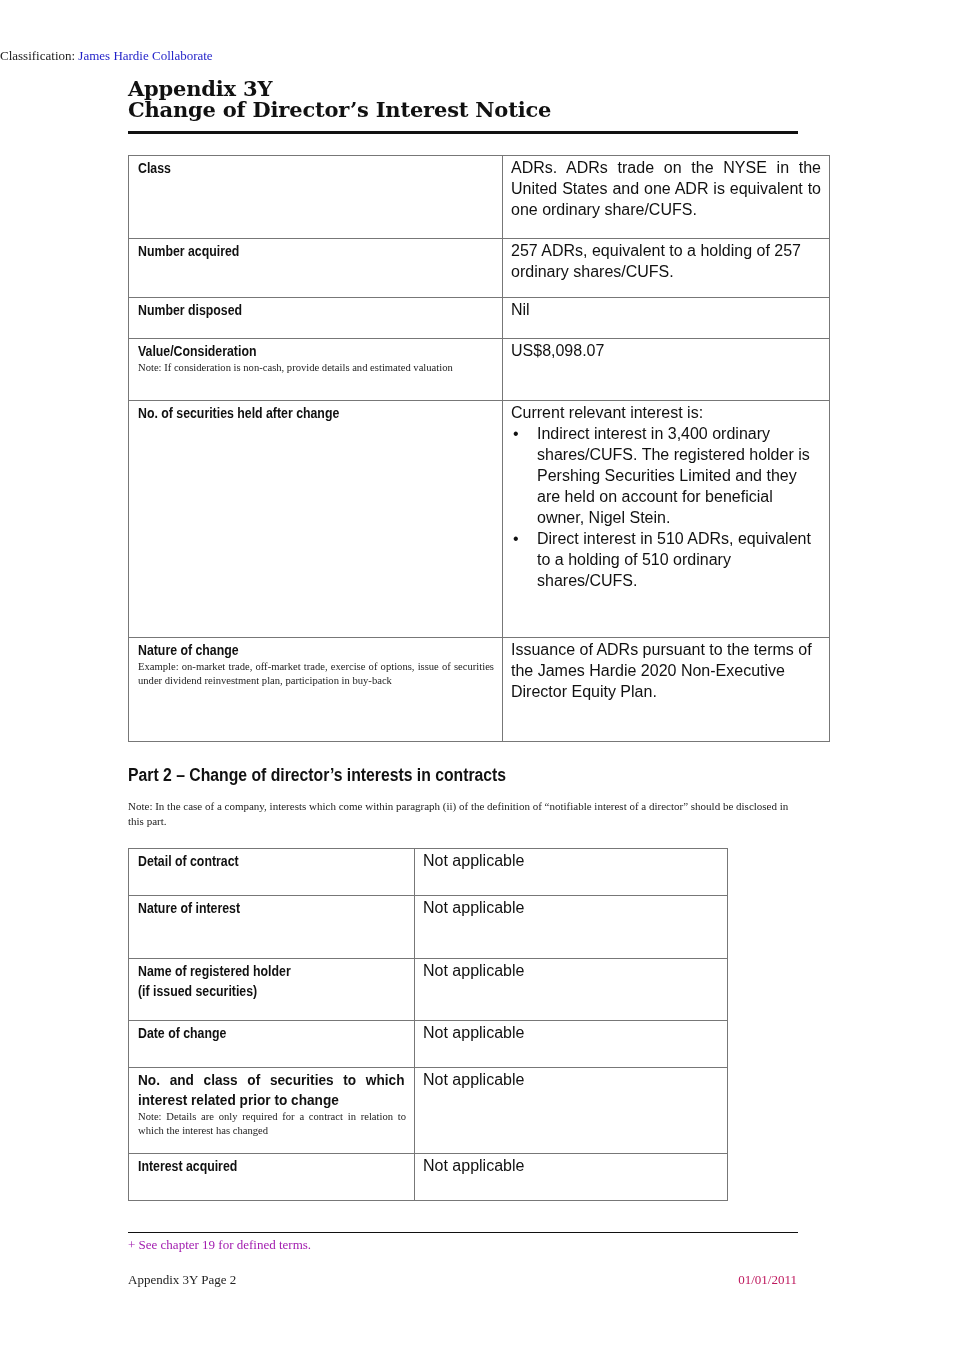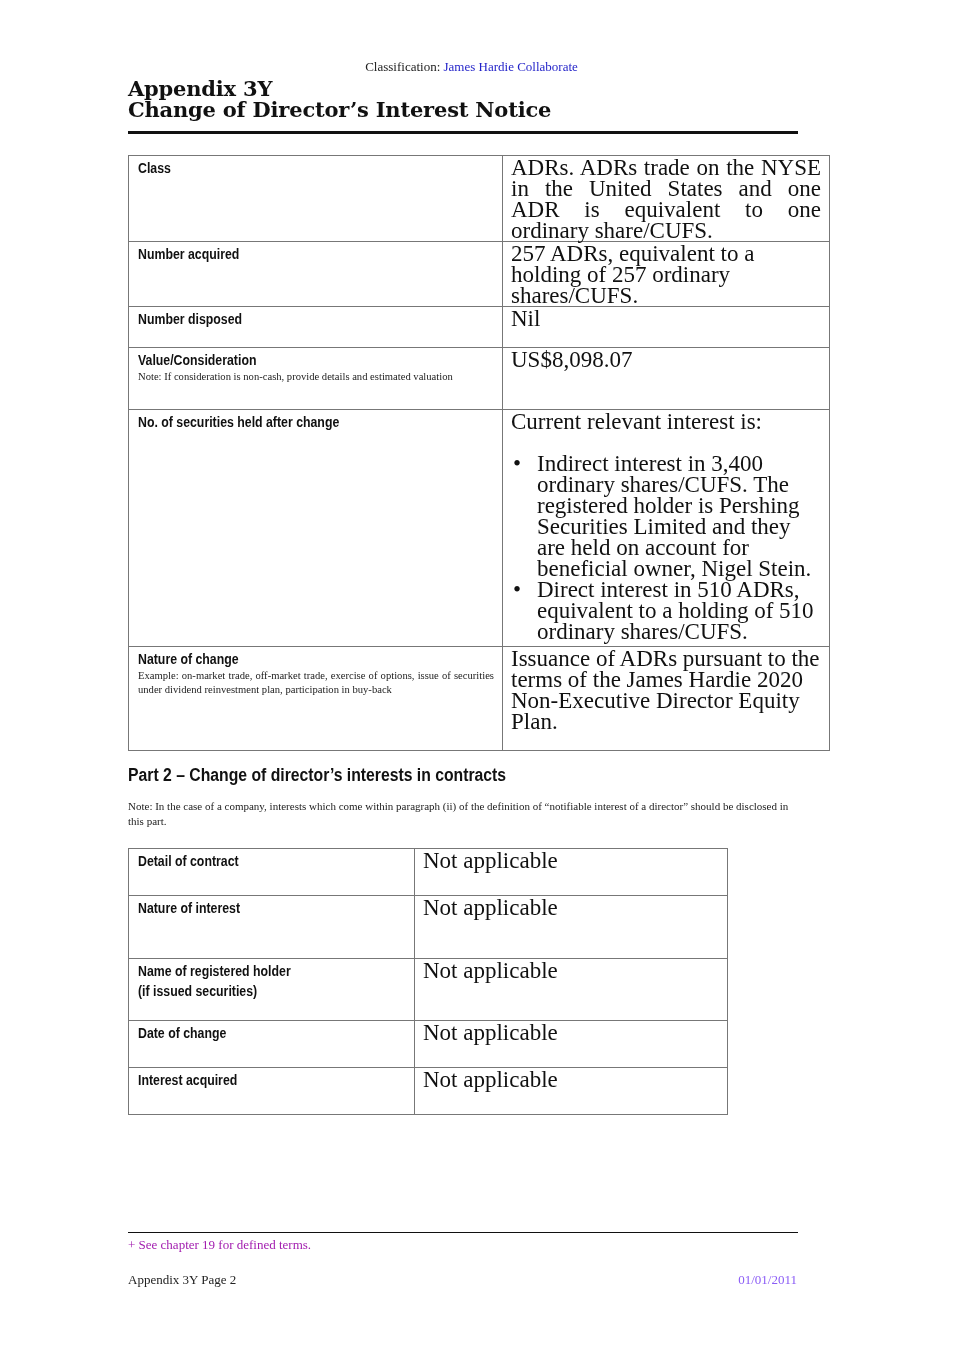--- a/index.html
+++ b/index.html
@@ -1,49 +1,49 @@
 <!DOCTYPE html>
 <html><head>
 <meta charset="utf-8">
 <style>
   html, body { margin: 0; padding: 0; background: #ffffff; }
   body { width: 965px; height: 1365px; position: relative; overflow: hidden; color: #111; }
 
-  .classification { position: absolute; top: 59px; left: 0; width: 925px; text-align: center; font-family: "Liberation Serif", serif; font-size: 13px; color: #222; padding-left: 9px; }
+  .classification { position: absolute; top: 48px; left: 0; width: 925px; text-align: left; font-family: "Liberation Serif", serif; font-size: 13px; color: #222; }
   .classification .cls-value { color: #1f1fc8; }
 
   .header-title { position: absolute; left: 128px; top: 78px; font-family: "DejaVu Serif", serif; font-weight: bold; font-size: 21px; line-height: 21px; color: #111; letter-spacing: -0.2px; }
   .header-rule { position: absolute; left: 128px; top: 131px; width: 670px; height: 3px; background: #111; }
 
   table.t { position: absolute; border-collapse: collapse; table-layout: fixed; }
   table.t td { border: 1px solid #777; vertical-align: top; padding: 0; }
   .lbl { font-family: "Liberation Sans", sans-serif; font-weight: bold; font-size: 14px; line-height: 20px; color: #111; transform: scaleX(0.88); transform-origin: left top; width: 113%; }
   .note { font-family: "Liberation Serif", serif; font-size: 10.6px; line-height: 14px; color: #222; text-align: justify; }
-  .val { font-family: Liberation Serif, serif; font-size: 23px; line-height: 21px; color: #111; }
+  .val { font-family: Liberation Sans, sans-serif; font-size: 16px; line-height: 21px; color: #111; }
   .val.just { text-align: justify; }
 
   .t1 { left: 128px; top: 155px; width: 702px; }
   .t1 td.l { width: 356px; padding: 2px 8px 0 9px; margin-left: 23px; }
   .t1 td.r { padding: 1px 8px 0 8px; }
 
   ul.bul { margin: 0; padding: 0; list-style: none; }
   ul.bul li { position: relative; padding-left: 26px; }
   ul.bul li .dot { position: absolute; left: 2px; top: 0; }
 
   .part2-title { position: absolute; left: 128px; top: 765px; font-family: "Liberation Sans", sans-serif; font-weight: bold; font-size: 17.5px; color: #111; transform: scaleX(0.9); transform-origin: left top; white-space: nowrap; }
   .part2-note { position: absolute; left: 128px; top: 799px; width: 670px; font-family: "Liberation Serif", serif; font-size: 11px; line-height: 15px; color: #222; }
 
   .t2 { left: 128px; top: 848px; width: 600px; }
   .t2 td.l { width: 268px; padding: 2px 8px 0 9px; }
   .t2 td.r { padding: 1px 8px 0 8px; margin-top: 20px; }
 
   .footer-rule { position: absolute; left: 128px; top: 1232px; width: 670px; height: 1px; background: #111; }
   .footer-terms { position: absolute; left: 128px; top: 1237px; font-family: "Liberation Serif", serif; font-size: 13px; color: #a21caf; }
   .footer-page { position: absolute; left: 128px; top: 1272px; font-family: "Liberation Serif", serif; font-size: 13px; color: #222; }
-  .footer-date { position: absolute; right: 168px; top: 1272px; font-family: "Liberation Serif", serif; font-size: 13px; color: #8b5cf6; }
+  .footer-date { position: absolute; right: 168px; top: 1272px; font-family: "Liberation Serif", serif; font-size: 13px; color: #be185d; }
 </style>
 </head>
 <body>
 
 <div class="classification">
   <span>Classification:</span>
   <span class="cls-value">James Hardie Collaborate</span>
 </div>
 
 <div class="header-title">
@@ -85,21 +85,21 @@
     </td>
     <td class="r">
           <div class="val">US$8,098.07</div>
         </td>
   </tr>
   <tr style="height:237px">
     <td class="l">
           <div class="lbl">No. of securities held after change</div>
         </td>
     <td class="r">
-      <div class="val" style="margin-bottom:21px">Current relevant interest is:</div>
+      <div class="val" style="">Current relevant interest is:</div>
       <ul class="bul val">
         <li><span class="dot">•</span><span>Indirect interest in 3,400 ordinary shares/CUFS. The registered holder is Pershing Securities Limited and they are held on account for beneficial owner, Nigel Stein.</span></li>
         <li><span class="dot">•</span><span>Direct interest in 510 ADRs, equivalent to a holding of 510 ordinary shares/CUFS.</span></li>
       </ul>
     </td>
   </tr>
   <tr style="height:104px">
     <td class="l">
       <div class="lbl">Nature of change</div>
       <div class="note">Example: on-market trade, off-market trade, exercise of options, issue of securities under dividend reinvestment plan, participation in buy-back</div>
@@ -142,20 +142,29 @@
         </td>
   </tr>
   <tr style="height:47px">
     <td class="l">
           <div class="lbl">Date of change</div>
         </td>
     <td class="r">
           <div class="val">Not applicable</div>
         </td>
   </tr>
+  <tr style="height:86px">
+    <td class="l">
+      <div class="lbl" style="font-size:15.5px;line-height:20px;text-align:justify;">No. and class of securities to which interest related prior to change</div>
+      <div class="note">Note: Details are only required for a contract in relation to which the interest has changed</div>
+    </td>
+    <td class="r">
+          <div class="val">Not applicable</div>
+        </td>
+  </tr>
   <tr style="height:47px">
     <td class="l">
           <div class="lbl">Interest acquired</div>
         </td>
     <td class="r">
           <div class="val">Not applicable</div>
         </td>
   </tr>
 </tbody>
   </table>

